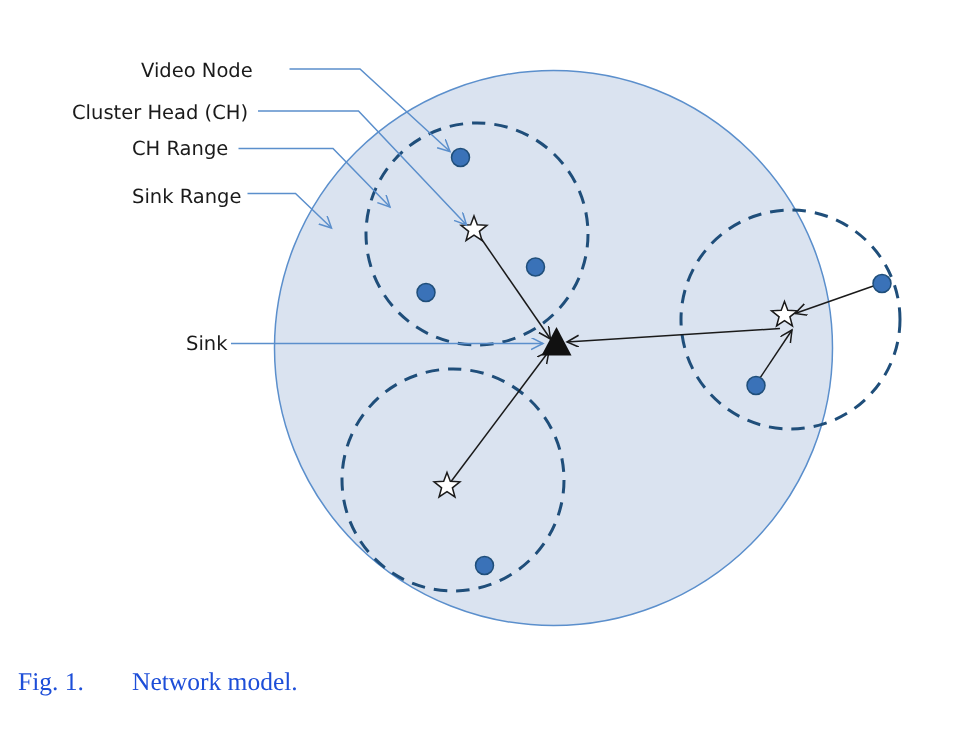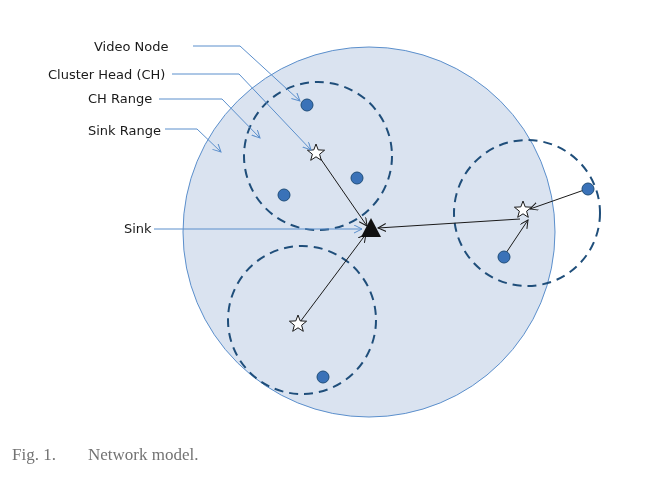--- a/index.html
+++ b/index.html
@@ -1,21 +1,21 @@
 <!DOCTYPE html>
 <html><head>
 <meta charset="utf-8">
 <style>
   html, body { margin: 0; padding: 0; background: #ffffff; }
   body { width: 647px; height: 487px; position: relative; overflow: hidden; }
   #diagram { position: absolute; left: 0; top: 0; }
   .lbl { font-family: "DejaVu Sans", sans-serif; font-size: 13px; fill: #1a1a1a; }
   .caption {
     position: absolute; left: 12px; top: 445px;
-    font-family: "Liberation Serif", serif; font-size: 17px; color: #737373;
+    font-family: "Liberation Serif", serif; font-size: 17px; color: #1d4ed8;
     white-space: pre;
   }
   .caption span { display: inline-block; }
   .cap-num { width: 76px; }
 </style>
 </head>
 <body>
 
 <svg id="diagram" width="647" height="487" viewBox="0 0 647 487">
   <defs>

